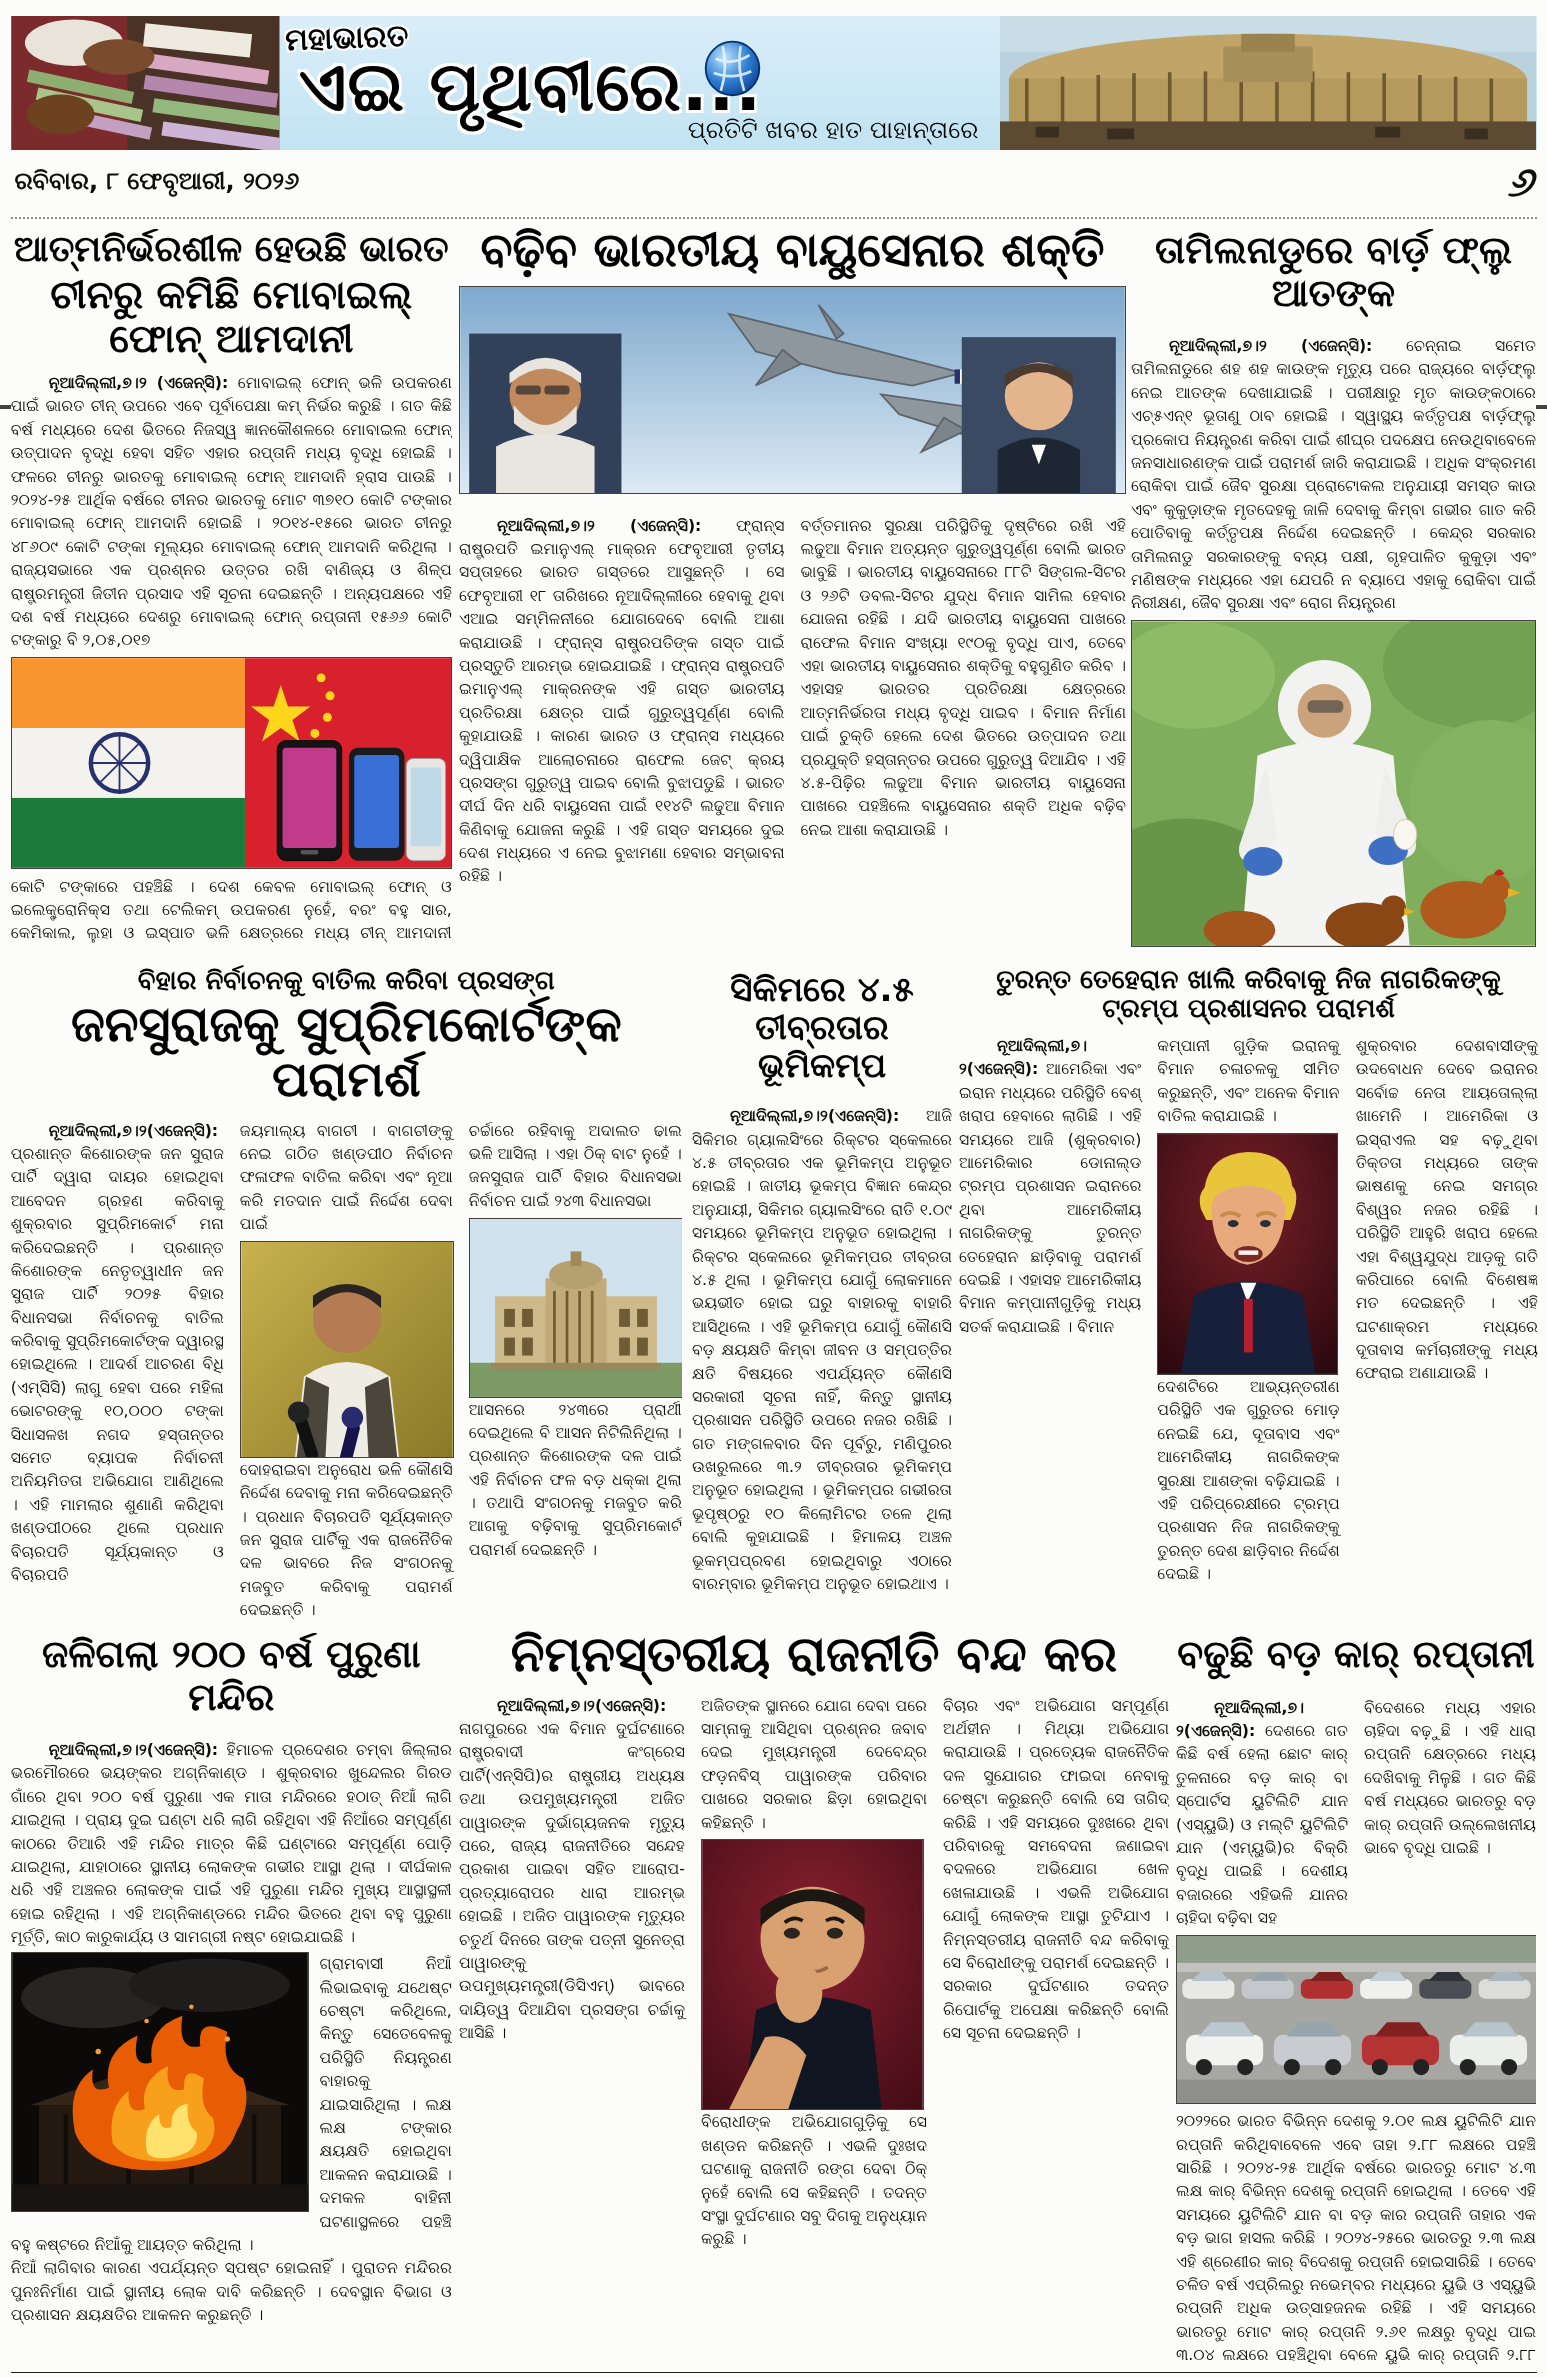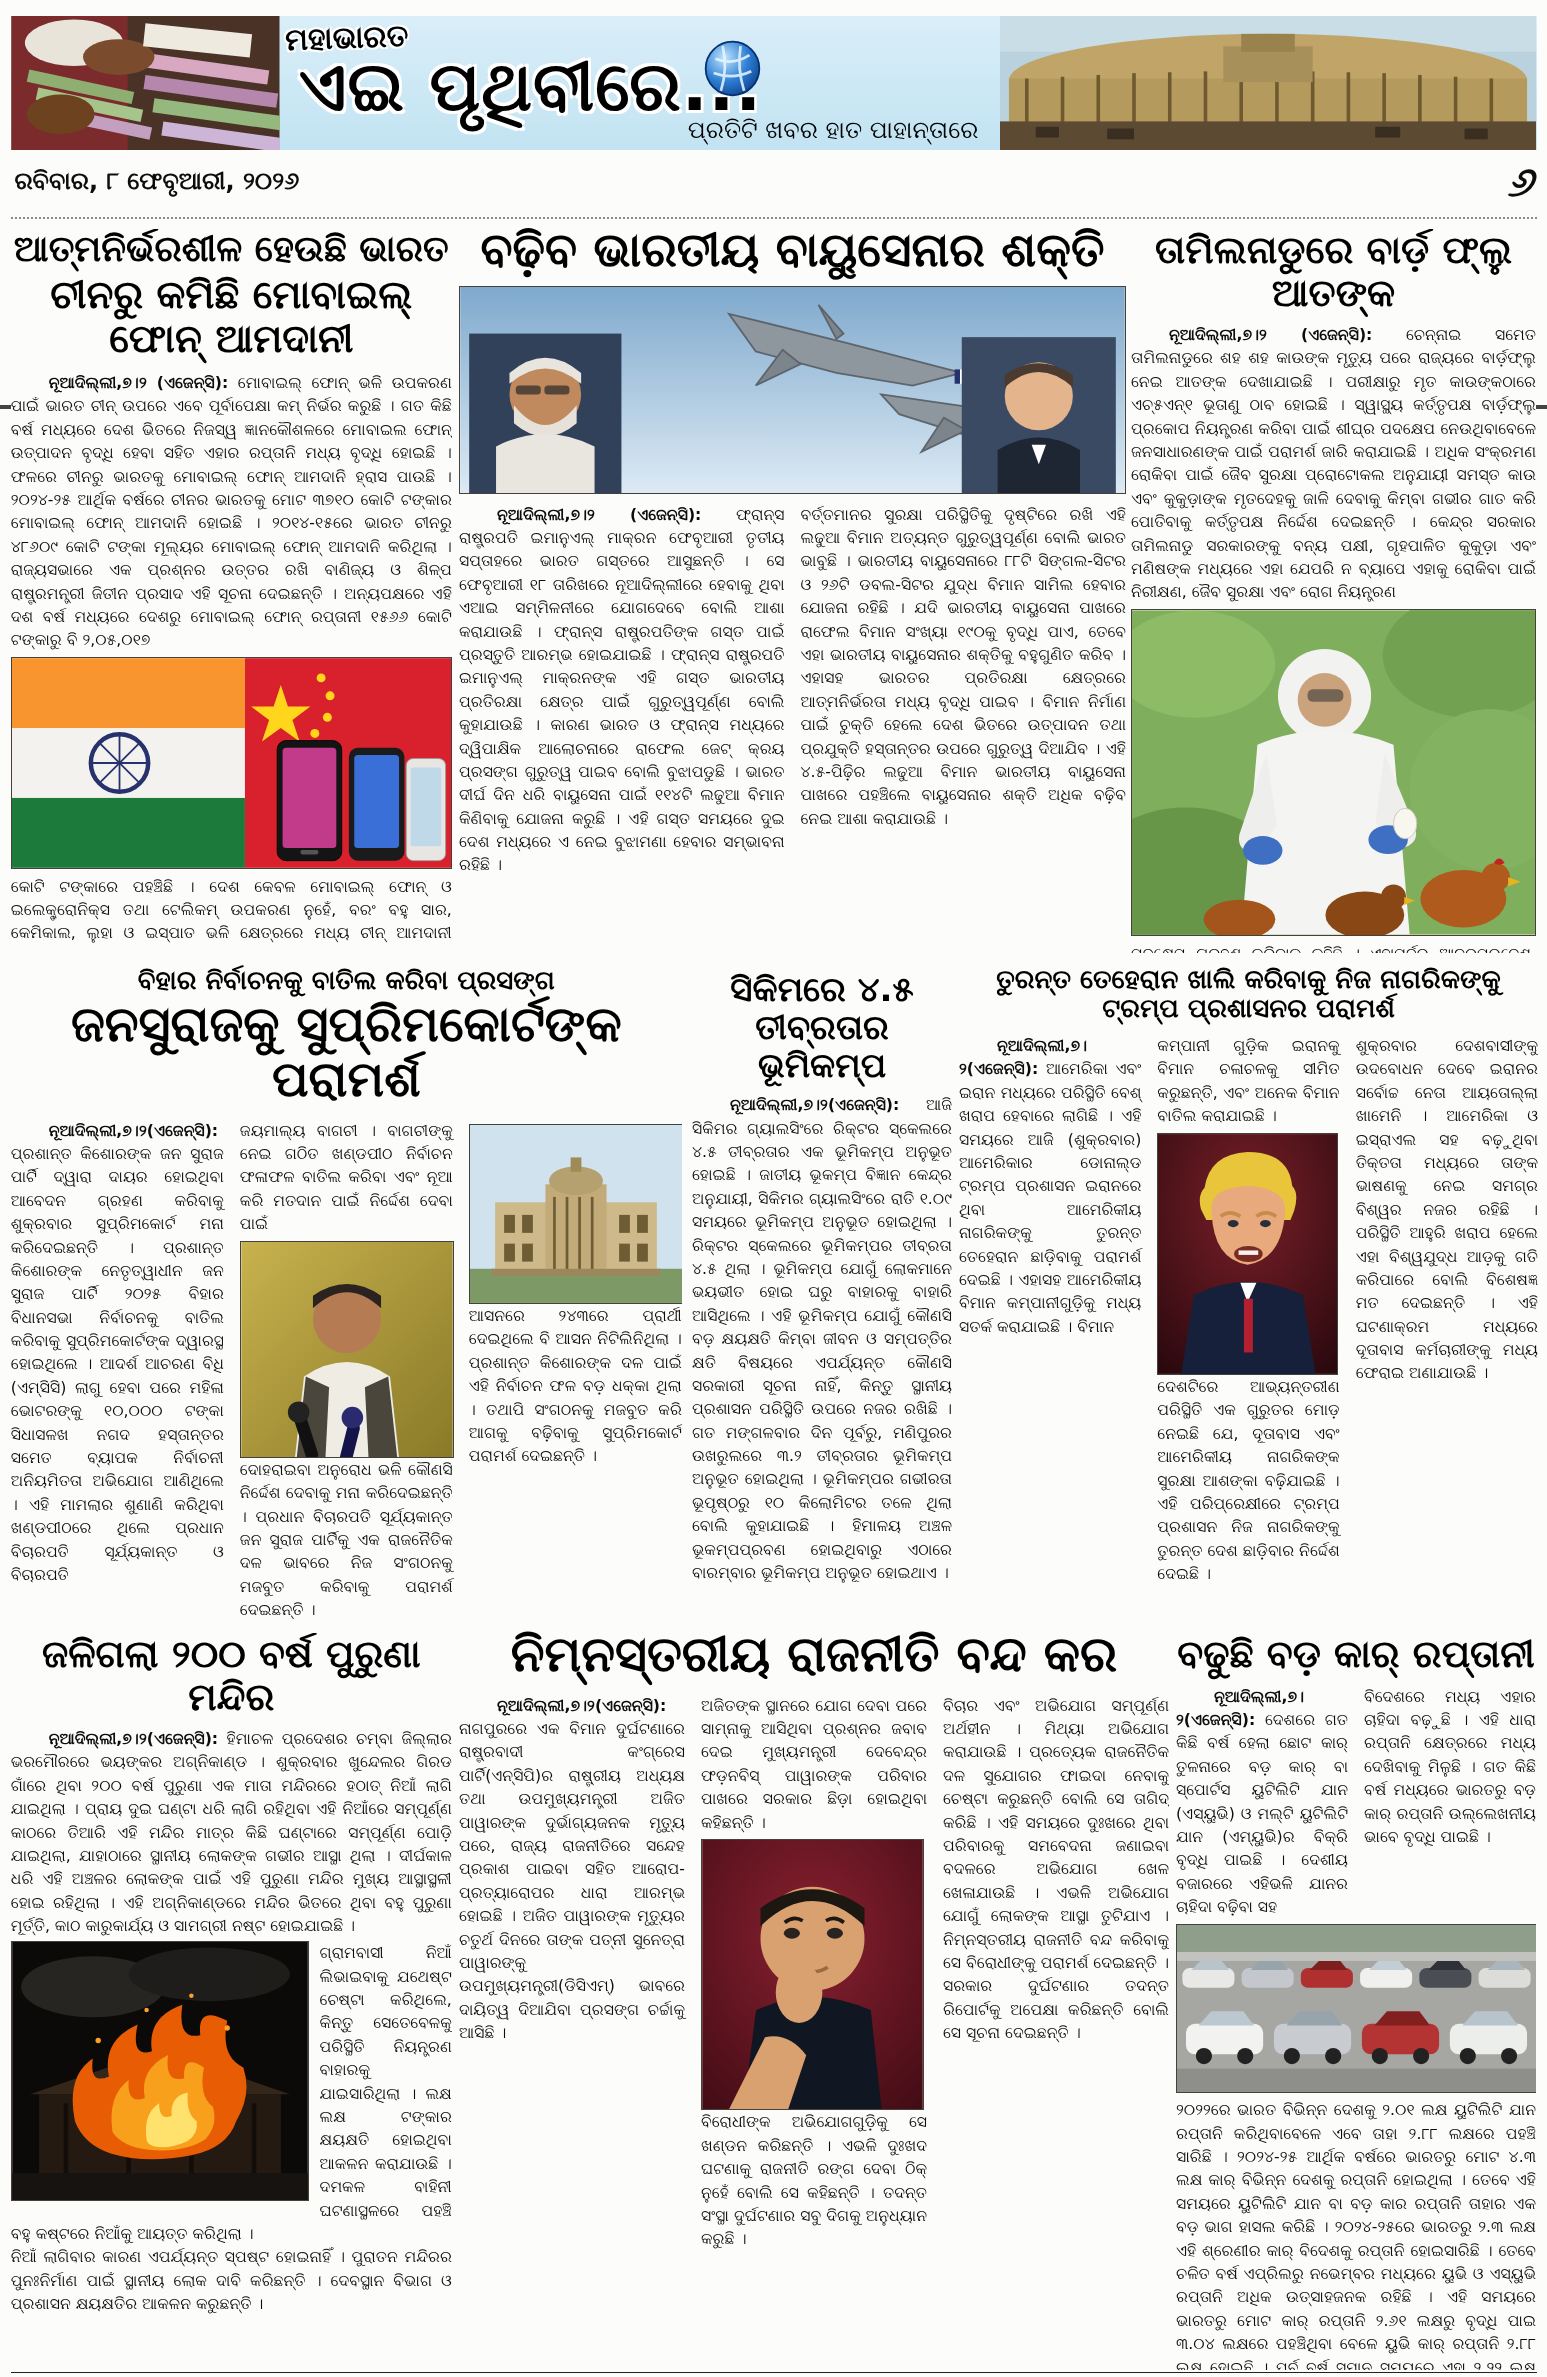--- a/index.html
+++ b/index.html
@@ -29,21 +29,21 @@
   .hl{font-weight:bold;text-align:center;line-height:1.12;color:#000;}
   .kicker{font-weight:bold;text-align:center;color:#000;}
   .body-text{font-size:15.7px;line-height:1.49;text-align:justify;}
   .body-text p{margin:0;}
   .p-ind{text-indent:38px;}
   .dl{font-weight:bold;}
   .cols{display:flex;gap:16px;}
   .col{flex:1;min-width:0;}
   .fig{border:0.9px solid #45413a;display:block;}
   .figwrap{line-height:0;}
-  .mt6{margin-top:5.4px;} .mt10{margin-top:9px;} .mt12{margin-top:10.8px;}
+  .mt6{margin-top:5.4px;} .mt10{margin-top:20px;} .mt12{margin-top:10.8px;}
   .fl{float:left;margin:3.6px 10.8px 3.6px 0;}
 </style>
 </head>
 <body>
 
 <div class="page">
 
   <div class="masthead">
     <div class="mast-left figwrap">
       <svg width="269" height="134" viewBox="0 0 300 150">
@@ -294,20 +294,21 @@
               <rect x="58" y="196" width="14" height="52" rx="6" fill="#111" transform="rotate(-18 58 196)"></rect>
               <circle cx="64" cy="190" r="12" fill="#222"></circle>
               <rect x="120" y="200" width="14" height="48" rx="6" fill="#14144a" transform="rotate(14 120 200)"></rect>
               <circle cx="124" cy="196" r="12" fill="#2a2a6e"></circle>
             </g>
           </svg>
         </div>
         <p class="mt6"><span>ଦୋହରାଇବା ଅନୁରୋଧ ଭଳି କୌଣସି ନିର୍ଦ୍ଦେଶ ଦେବାକୁ ମନା କରିଦେଇଛନ୍ତି । ପ୍ରଧାନ ବିଚାରପତି ସୂର୍ଯ୍ୟକାନ୍ତ ଜନ ସୁରାଜ ପାର୍ଟିକୁ ଏକ ରାଜନୈତିକ ଦଳ ଭାବରେ ନିଜ ସଂଗଠନକୁ ମଜବୁତ କରିବାକୁ ପରାମର୍ଶ ଦେଇଛନ୍ତି ।</span></p>
       </div>
       <div class="col body-text">
+        <p><span>ଚର୍ଚ୍ଚାରେ ରହିବାକୁ ଅଦାଲତ ଢାଲ ଭଳି ଆସିଲା । ଏହା ଠିକ୍ ବାଟ ନୁହେଁ । ଜନସୁରାଜ ପାର୍ଟି ବିହାର ବିଧାନସଭା ନିର୍ବାଚନ ପାଇଁ ୨୪୩ ବିଧାନସଭା</span></p>
         <div class="figwrap mt6">
           <svg class="fig" width="212" height="178" viewBox="0 0 236 198">
             <rect width="236" height="198" fill="#cfe2ed"></rect>
             <rect x="0" y="160" width="236" height="38" fill="#7d9a66"></rect>
             <rect x="28" y="86" width="180" height="80" fill="#cdb98a"></rect>
             <rect x="84" y="66" width="68" height="100" fill="#c2ab78"></rect>
             <ellipse cx="118" cy="62" rx="30" ry="16" fill="#b5a070"></ellipse>
             <rect x="112" y="36" width="12" height="16" fill="#a08a58"></rect>
             <g stroke="#6e5c34" stroke-width="3">
               <line x1="94" y1="80" x2="94" y2="164"></line>

